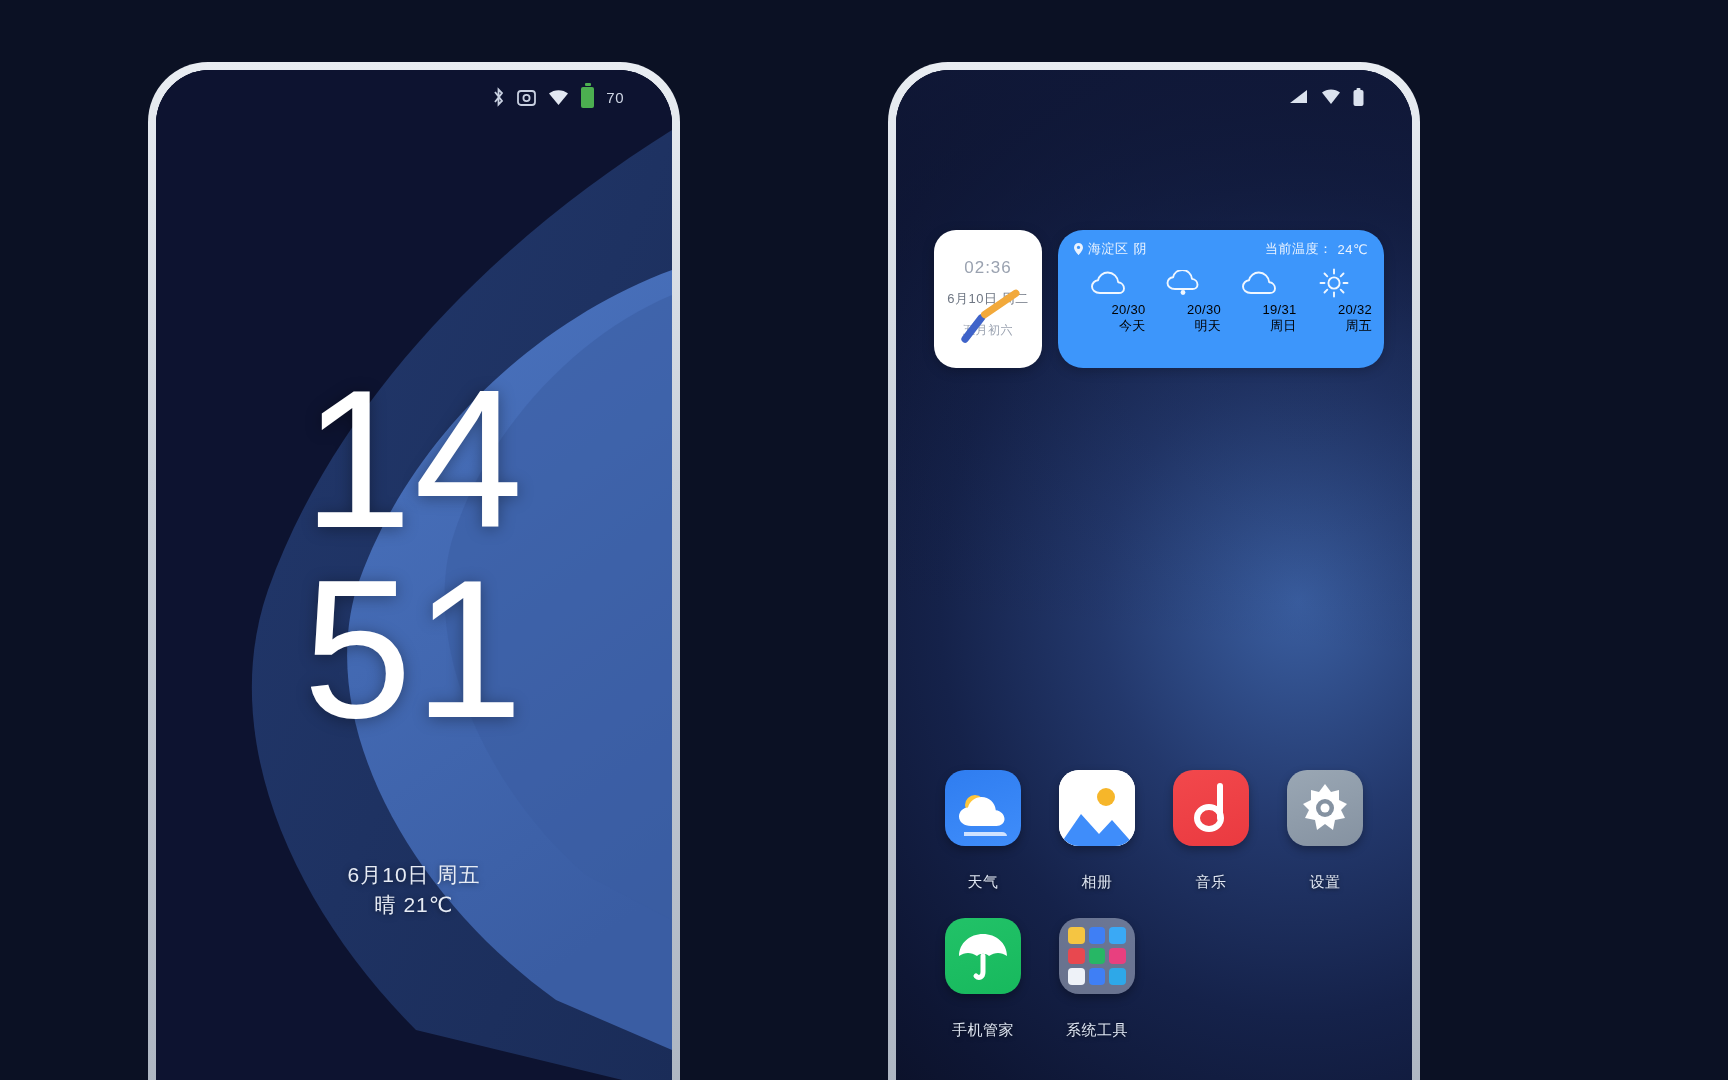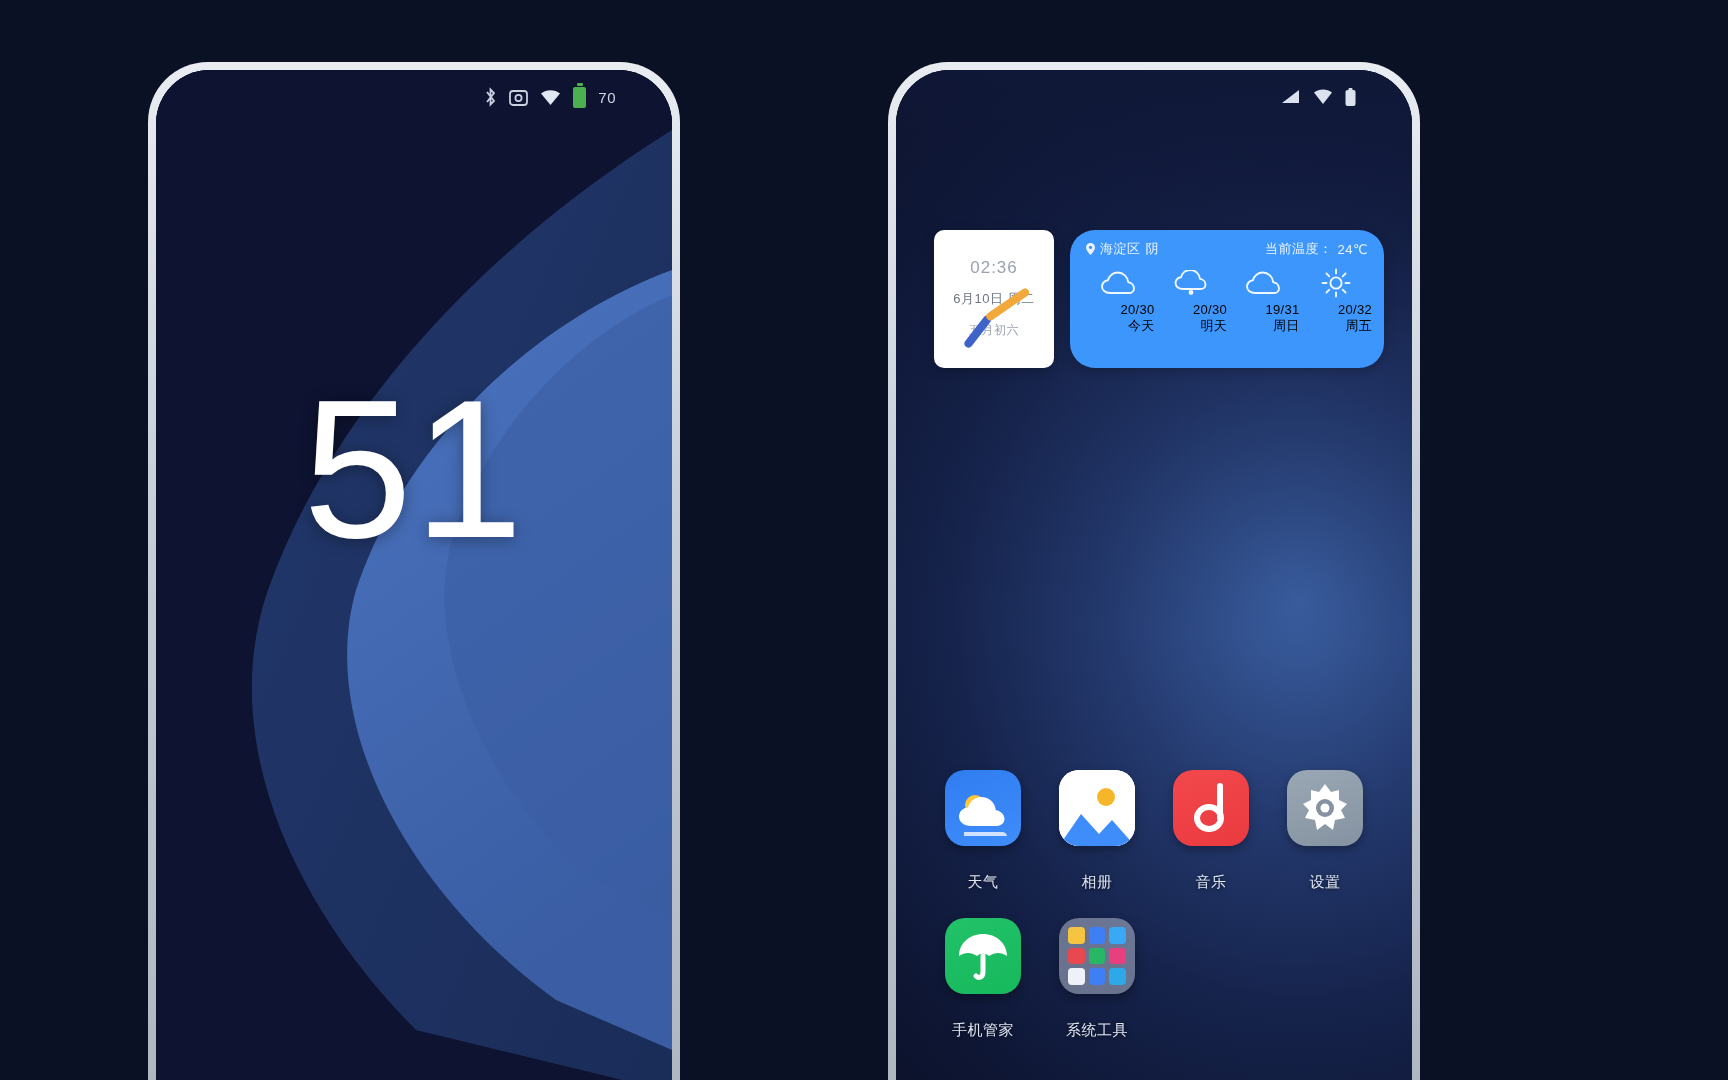--- a/index.html
+++ b/index.html
@@ -25,21 +25,21 @@
   .phone.right{left:888px;top:62px;width:532px;height:1030px;}
   .screen{
     position:relative;width:100%;height:100%;
     border-radius:54px 54px 0 0;
     overflow:hidden;
     background:#0d1330;
   }
 
   
   .statusbar{
-    position:absolute;top:0;left:0;right:16px;height:44px;
+    position:absolute;top:0;left:0;right:8px;height:44px;
     display:flex;align-items:center;justify-content:flex-end;
     gap:12px;padding:10px 40px 0 0;box-sizing:border-box;
     z-index:30;
   }
   .sb-ico{display:block;}
   .sb-batt{
     width:13px;height:21px;background:#4caf50;border-radius:2px;position:relative;
   }
   .sb-batt:after{
     content:"";position:absolute;top:-4px;left:3.5px;width:6px;height:3px;
@@ -76,21 +76,21 @@
   }
   .homewall:before{
     content:"";position:absolute;inset:0;
     background:linear-gradient(185deg, rgba(16,24,56,.96) 0%, rgba(16,24,56,.25) 26%, rgba(0,0,0,0) 55%);
   }
 
   
   .wrow{position:absolute;left:38px;right:28px;top:160px;display:flex;gap:16px;z-index:12;}
 
   .clockw{
-    width:120px;height:138px;background:#ffffff;border-radius:10px;
+    width:108px;height:138px;background:#ffffff;border-radius:22px;
     position:relative;flex:0 0 auto;box-shadow:0 3px 12px rgba(0,0,0,.25);
     overflow:hidden;
   }
   .clockw .digital{
     position:absolute;top:28px;left:0;right:0;text-align:center;
     color:#9aa2b0;font-size:17px;letter-spacing:1px;
   }
   .clockw .dateline{
     position:absolute;top:60px;left:0;right:0;text-align:center;
     color:#6e7683;font-size:13px;letter-spacing:.5px;
@@ -192,23 +192,28 @@
         <span class="sb-ico">
           <svg width="21" height="17" viewBox="0 0 21 17">
             <path d="M1 4.5 C6 0 15 0 20 4.5 L10.5 16 Z" fill="#e2e8f2"></path>
           </svg>
         </span>
         <span class="sb-batt"></span>
         <span class="sb-text">70</span>
       </div>
 
       <div class="lock-clock">
+        <div class="row r1">14</div>
         <div class="row r2">51</div>
       </div>
 
+      <div class="lock-meta">
+        <div>6月10日 周五</div>
+        <div>晴 21℃</div>
+      </div>
 
     </div>
   </div>
 
   <div class="phone right">
     <div class="screen">
 
       <div class="homewall"></div>
 
       <div class="statusbar">

